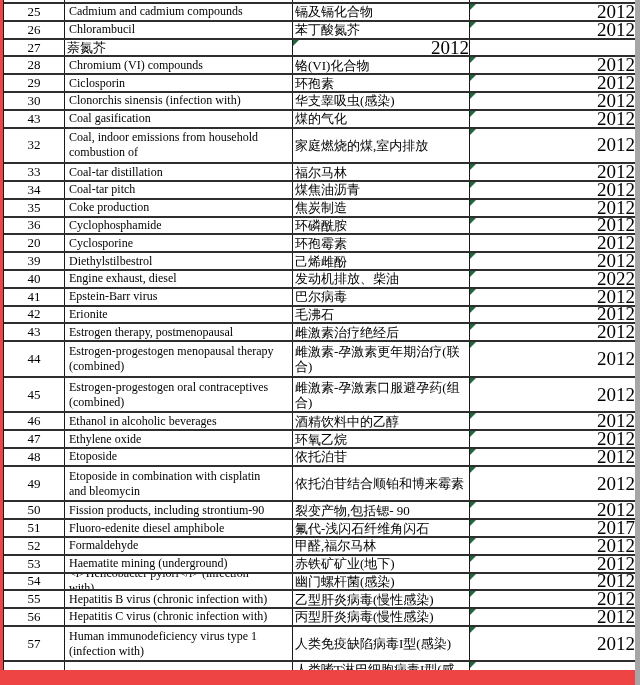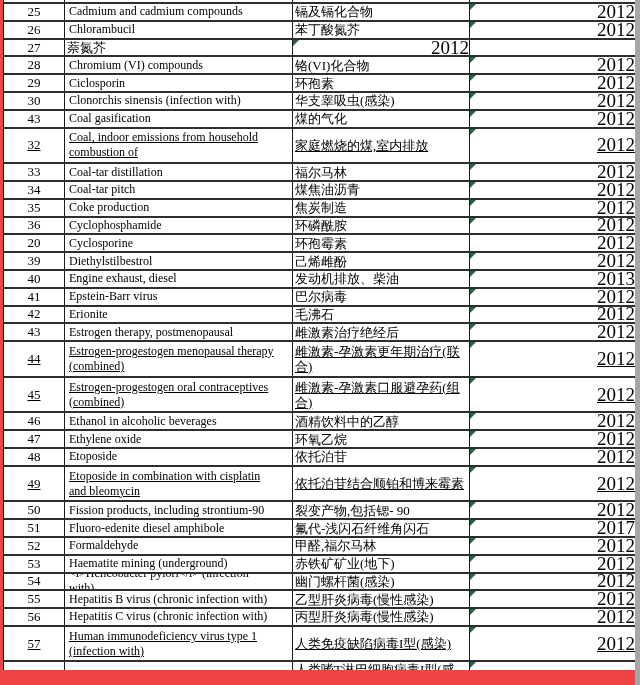--- a/index.html
+++ b/index.html
@@ -16,21 +16,21 @@
     background:#ffffff;
   }
   .row{
     display:grid;
     grid-template-columns:61px 228px 177px 166px;
     border-bottom:2px solid #2e2e2e;
     box-sizing:border-box;
     height:17.8px;
     background:#fff;
   }
-  .row.tall{height:35.6px;text-decoration:underline;}
+  .row.tall{height:35.6px;}
   .row.sliver{height:4px;}
   .row.partial{height:8px;border-bottom:none;}
   .cell{
     position:relative;
     border-right:1px solid #1a1a1a;
     box-sizing:border-box;
     display:flex;align-items:center;
     overflow:hidden;
     color:#000;
   }
@@ -287,21 +287,21 @@
       <span class="txt">40</span>
     </div>
     <div class="cell c-en">
       <span class="txt">Engine exhaust, diesel</span>
     </div>
     <div class="cell c-zh">
       <span class="txt">发动机排放、柴油</span>
     </div>
     <div class="cell c-yr">
       <span class="marker"></span>
-      <span class="txt">2013</span>
+      <span class="txt">2022</span>
     </div>
   </div>
 
   <div class="row">
     <div class="cell c-no">
       <span class="txt">41</span>
     </div>
     <div class="cell c-en">
       <span class="txt">Epstein-Barr virus</span>
     </div>

